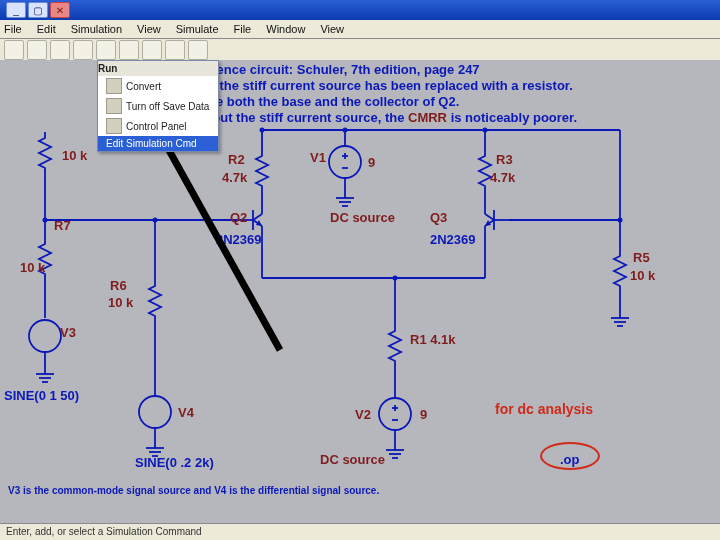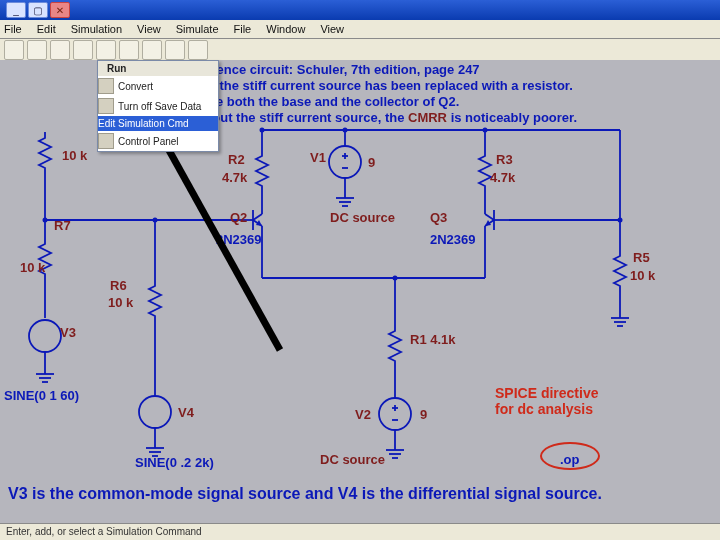--- a/index.html
+++ b/index.html
@@ -22,22 +22,22 @@
   
   .txt{position:absolute;font-weight:bold;white-space:nowrap;font-size:13px}
   .blue{color:#0b18b8}
   .black{color:#7f1d1d}
   
   svg.schem{position:absolute;left:0;top:0;width:100%;height:100%;pointer-events:none}
   .wire{stroke:#0b18b8;stroke-width:1.8;fill:none}
   .node{fill:#0b18b8}
   
   .dropdown{position:absolute;top:0;left:97px;width:120px;background:#fff;border:1px solid #7a8aa8;box-shadow:2px 2px 3px rgba(0,0,0,.3);font-size:10px;color:#222}
-  .dropdown .dd-header{background:#e8e6da;padding:2px 9px;font-weight:bold}
-  .dropdown .dd-item{display:flex;align-items:center;padding:2px 0;gap:4px}
+  .dropdown .dd-header{background:#e8e6da;padding:2px 0;font-weight:bold}
+  .dropdown .dd-item{display:flex;align-items:center;padding:2px 8px;gap:4px}
   .dropdown .dd-icon{width:14px;height:14px;background:#d4d0c0;border:1px solid #a09c8c}
   .dropdown .dd-sel{background:#2b5fd6;color:#fff}
   .bold{font-weight:bold}
   
   .arrow{position:absolute}
   .directive-box{position:absolute;color:#cf2a1a;font-weight:bold;font-size:14px;line-height:16px}
   .ellipse{position:absolute;border:2px solid #cf2a1a;border-radius:50%}
 </style>
 </head>
 <body>
@@ -188,21 +188,21 @@
 
     <use href="#vsource" x="395" y="354"></use>
     <line class="wire" x1="395" y1="370" x2="395" y2="382"></line>
     <use href="#ground" x="395" y="382"></use>
   </svg>
 
   <div class="txt black bold" style="left:62px;top:88px">10 k</div>
   <div class="txt black bold" style="left:54px;top:158px">R7</div>
   <div class="txt black bold" style="left:20px;top:200px">10 k</div>
   <div class="txt black bold" style="left:60px;top:265px">V3</div>
-  <div class="txt blue bold" style="left:4px;top:328px">SINE(0 1 60)</div>
+  <div class="txt blue bold" style="left:4px;top:328px">SINE(0 1 50)</div>
 
   <div class="txt black bold" style="left:110px;top:218px">R6</div>
   <div class="txt black bold" style="left:108px;top:235px">10 k</div>
   <div class="txt black bold" style="left:178px;top:345px">V4</div>
   <div class="txt blue bold" style="left:135px;top:395px">SINE(0 .2 2k)</div>
 
   <div class="txt black bold" style="left:228px;top:92px">R2</div>
   <div class="txt black bold" style="left:222px;top:110px">4.7k</div>
   <div class="txt black bold" style="left:230px;top:150px">Q2</div>
   <div class="txt blue bold" style="left:216px;top:172px">2N2369</div>
@@ -219,48 +219,48 @@
   <div class="txt black bold" style="left:633px;top:190px">R5</div>
   <div class="txt black bold" style="left:630px;top:208px">10 k</div>
 
   <div class="txt black bold" style="left:410px;top:272px">R1  4.1k</div>
   <div class="txt black bold" style="left:355px;top:347px">V2</div>
   <div class="txt black bold" style="left:420px;top:347px">9</div>
   <div class="txt black bold" style="left:320px;top:392px">DC source</div>
 
   <div class="txt blue bold" style="left:560px;top:392px">.op</div>
 
-  <div class="txt blue bold" style="left:8px;top:425px;font-size:16px">V3 is the common-mode signal source and V4 is the differential signal source.</div>
+  <div class="txt blue bold" style="left:8px;top:425px;font-size:10px">V3 is the common-mode signal source and V4 is the differential signal source.</div>
 
   <div class="directive-box" style="left:495px;top:325px">
-    <span>SPICE directive</span><br>
+    <br>
     <span>for dc analysis</span>
   </div>
   <div class="ellipse" style="left:540px;top:382px;width:56px;height:24px"></div>
 
   <svg class="arrow" style="left:110px;top:20px;width:190px;height:290px">
     <line x1="170" y1="270" x2="30" y2="18" stroke="#000" stroke-width="7"></line>
     <polygon points="30,18 18,8 42,4" fill="#000"></polygon>
   </svg>
 
   <div class="dropdown">
     <div class="dd-header">Run</div>
     <div class="dd-item">
         <div class="dd-icon"></div>
         <span>Convert</span>
       </div>
     <div class="dd-item">
         <div class="dd-icon"></div>
         <span>Turn off Save Data</span>
       </div>
-    <div class="dd-item dd-sel">
-        <span>Edit Simulation Cmd</span>
-      </div>
     <div class="dd-item">
         <div class="dd-icon"></div>
         <span>Control Panel</span>
       </div>
+    <div class="dd-item dd-sel">
+        <span>Edit Simulation Cmd</span>
+      </div>
   </div>
 </div>
 
 <div class="statusbar">
   <span>Enter, add, or select a Simulation Command</span>
 </div>
 
 </body></html>

